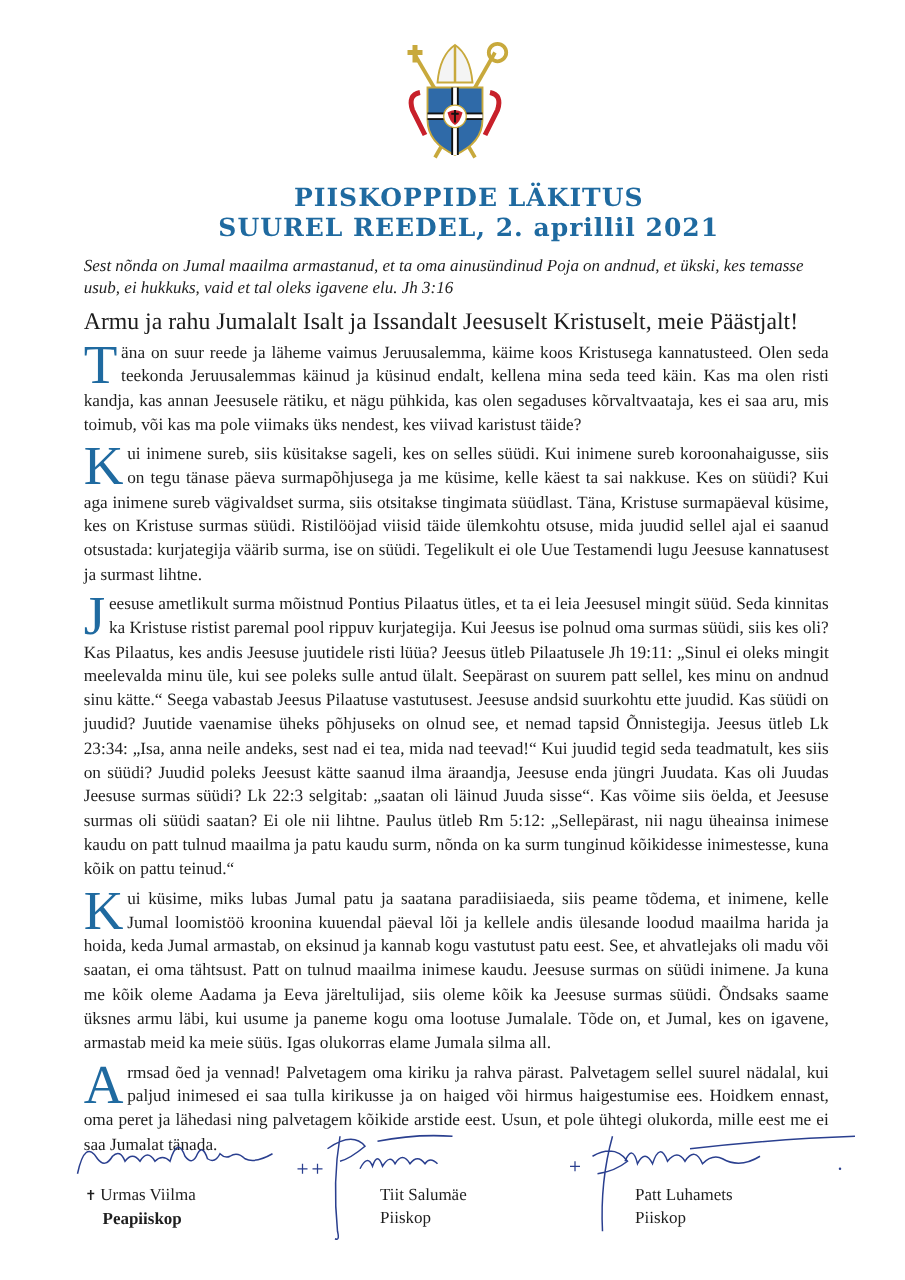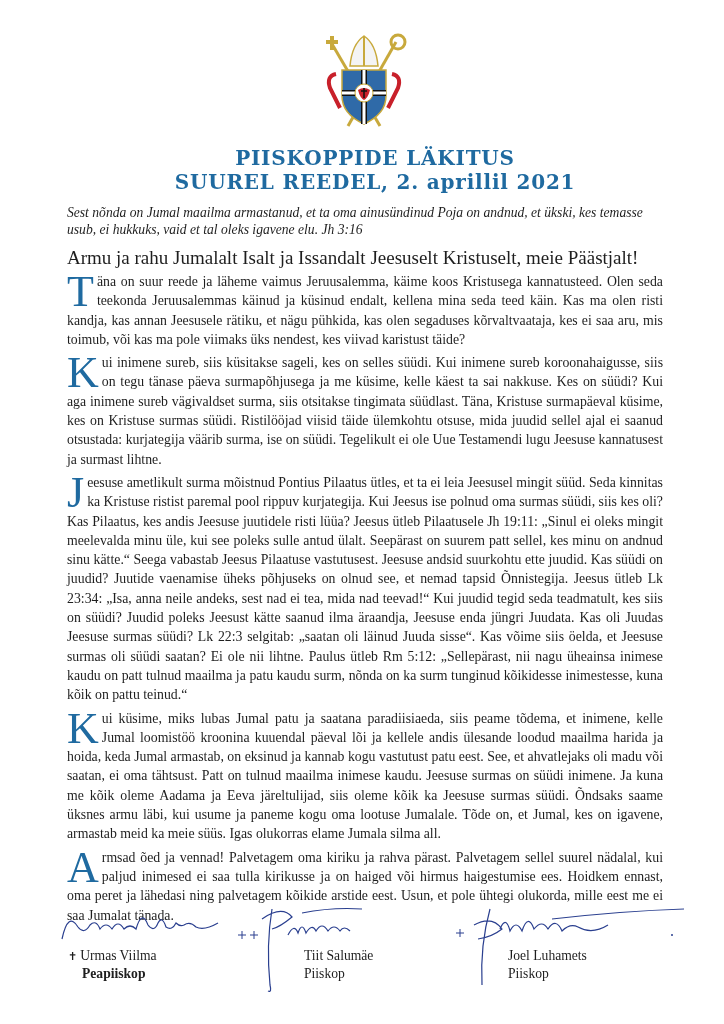--- a/index.html
+++ b/index.html
@@ -93,16 +93,16 @@
 
   <div class="sig" style="left:68px; top:42px;">
     <span style="display:block;"><span style="font-size:11px; margin-right:3px;">✝</span><span>Urmas Viilma</span></span>
     <span class="sig-role" style="padding-left:14px;font-weight:bold;">Peapiiskop</span>
   </div>
   <div class="sig" style="left:290px; top:42px;margin-left:14px;">
     <span class="sig-name">Tiit Salumäe</span>
     <span class="sig-role">Piiskop</span>
   </div>
   <div class="sig" style="left:508px; top:42px;">
-    <span class="sig-name">Joel Luhamets</span>
+    <span class="sig-name">Patt Luhamets</span>
     <span class="sig-role">Piiskop</span>
   </div>
 </div>
 
 </body></html>

